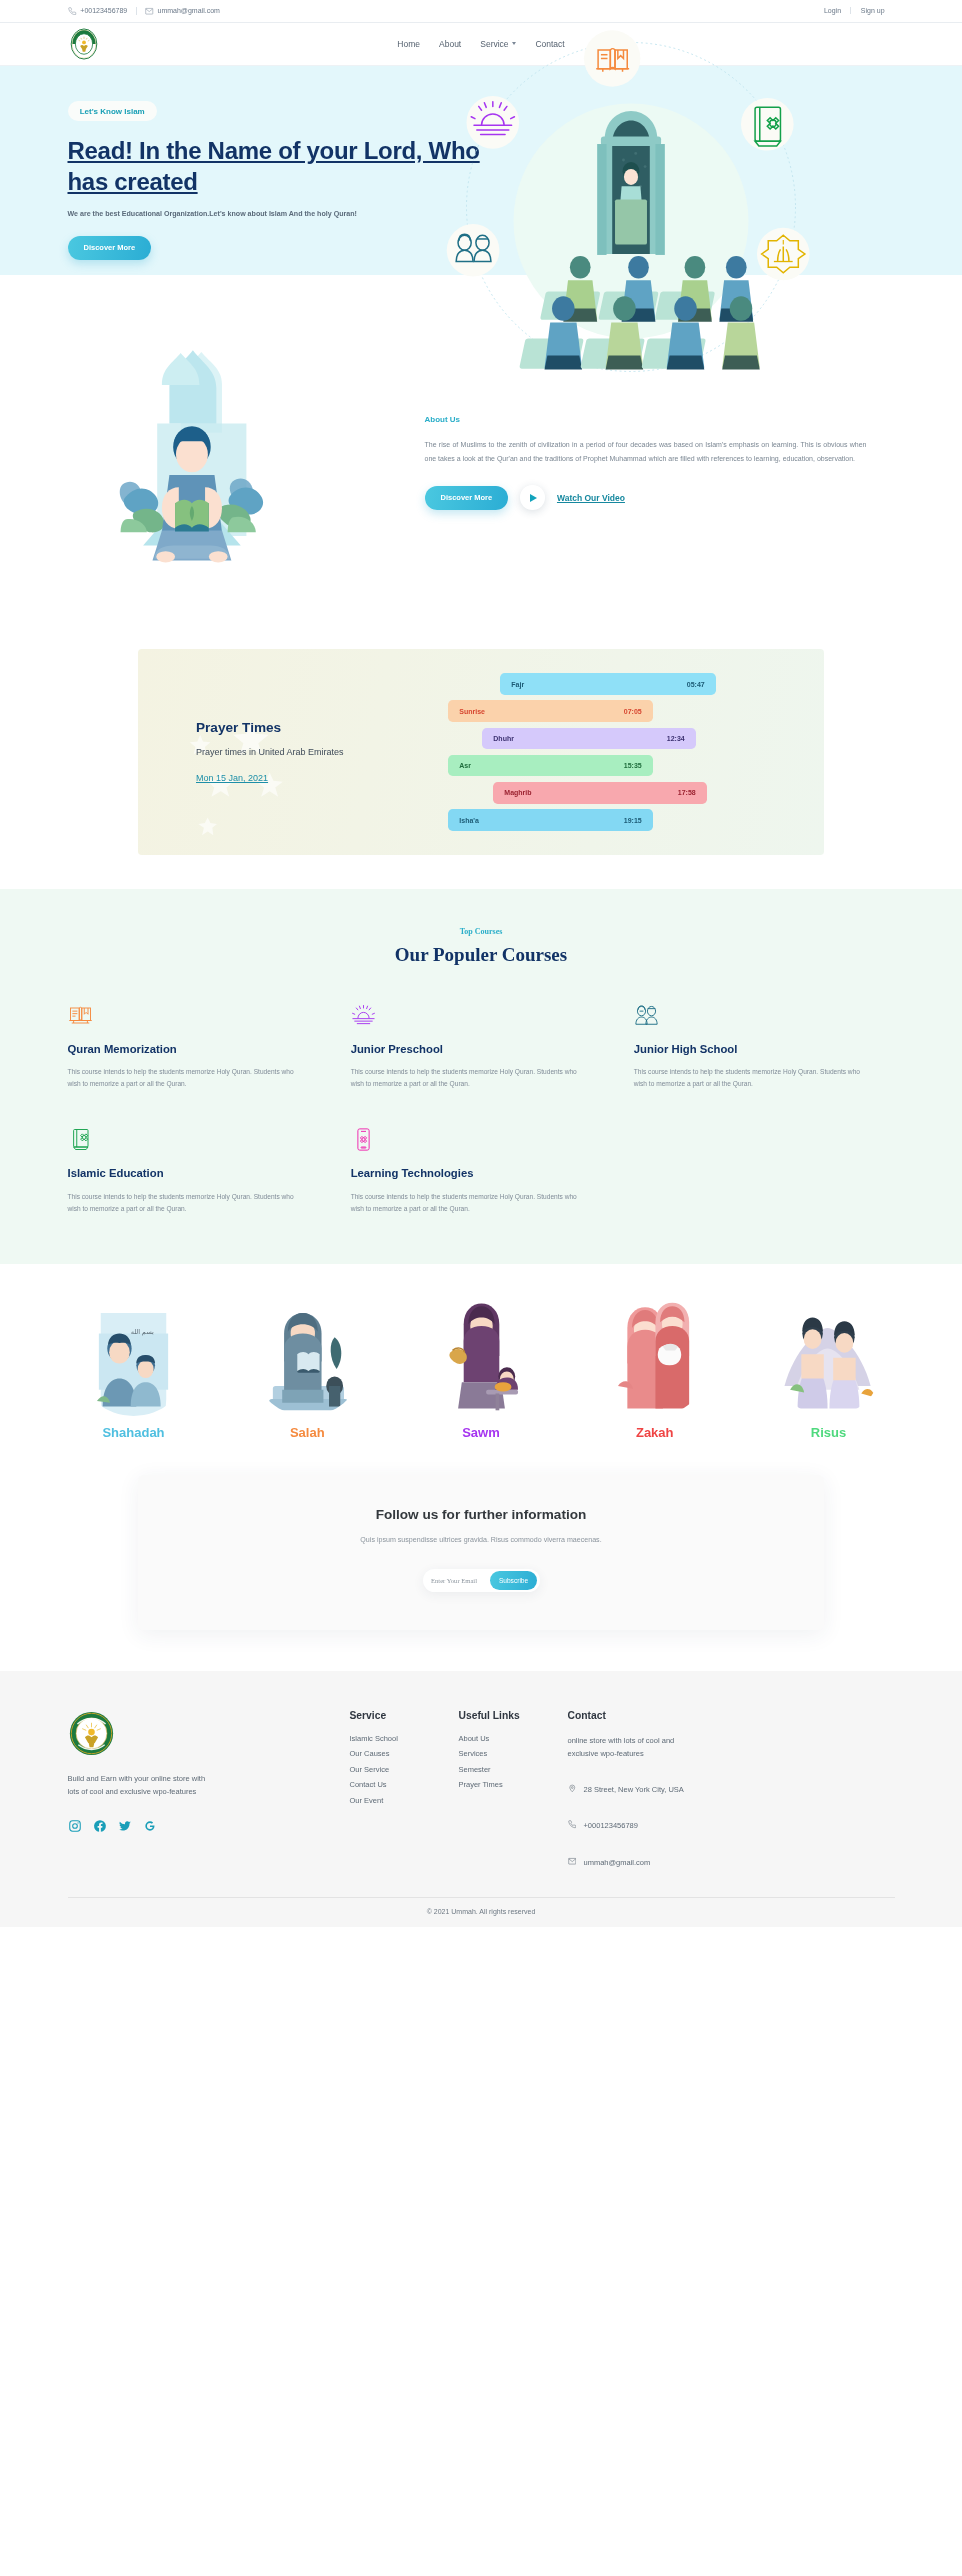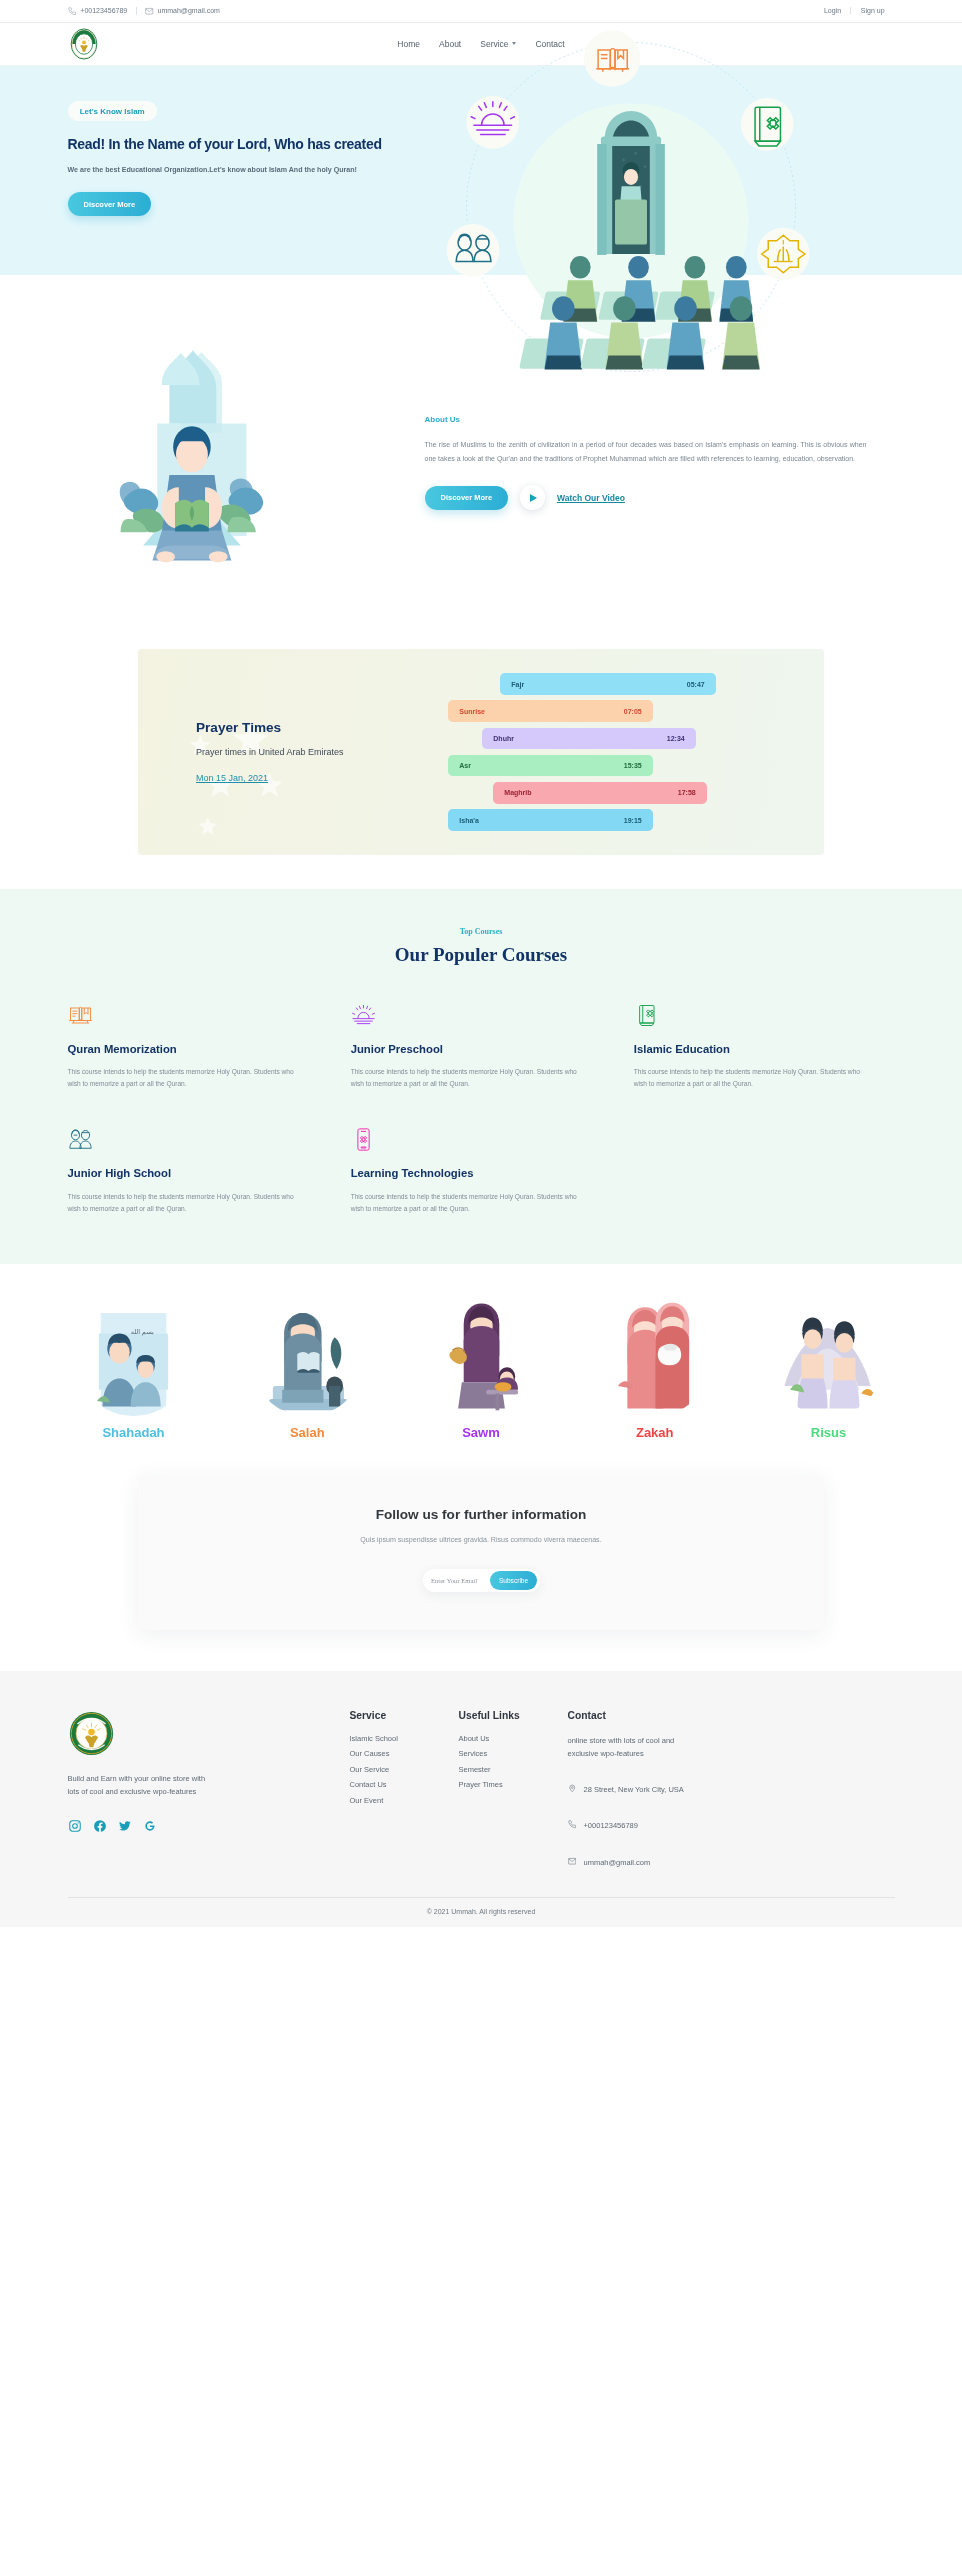--- a/index.html
+++ b/index.html
@@ -59,25 +59,26 @@
     display: inline-block;
     background: #fafcfa;
     color: #1aa0b6;
     font-size: 8px;
     font-weight: bold;
     padding: 5.6px 12.2px;
     border-radius: 19px;
   }
   .hero-h1 {
     margin-top: 15px;
-    font-size: 14px;
+    font-size: 24px;
     line-height: 1.28;
     font-weight: bold;
     color: #123366;
     letter-spacing: -0.3px;
+    text-decoration: underline;
   }
   .hero-sub {
     margin-top: 12.2px;
     font-size: 7.1px;
     color: #5a6a7a;
     font-weight: bold;
   }
   .btn-primary {
     margin-top: 18px;
     display: inline-block;
@@ -557,47 +558,47 @@
                 <line x1="10" y1="33" x2="30" y2="33"></line>
               </g>
             </svg>
           </div>
           <div class="course-title">Junior Preschool</div>
           <div class="course-desc">This course intends to help the students memorize Holy Quran. Students who wish to memorize a part or all the Quran.</div>
         </div>
         <div>
           <div class="course-icon">
             <svg width="25" height="25" viewBox="0 0 40 40">
-              <g fill="none" stroke="#14a04a" stroke-width="1.5">
-                <rect x="9" y="4" width="23" height="28" rx="1.5"></rect>
-                <line x1="14" y1="4" x2="14" y2="32"></line>
-                <path d="M9 32h23l-3 4H12z"></path>
-                <path d="M23 11l2.8 2.8L28.6 11l2.8 2.8-2.8 2.8 2.8 2.8-2.8 2.8-2.8-2.8L23 22.2l-2.8-2.8 2.8-2.8-2.8-2.8z"></path>
-                <circle cx="25.8" cy="16.6" r="3"></circle>
-              </g>
-            </svg>
-          </div>
-          <div class="course-title">Islamic Education</div>
-          <div class="course-desc">This course intends to help the students memorize Holy Quran. Students who wish to memorize a part or all the Quran.</div>
-        </div>
-        <div>
-          <div class="course-icon">
-            <svg width="25" height="25" viewBox="0 0 40 40">
               <g fill="none" stroke="#1f6f86" stroke-width="1.5">
                 <ellipse cx="12" cy="13" rx="6.5" ry="7.5"></ellipse>
                 <path d="M6.5 11c0-4.5 2.5-6.5 5.5-6.5S17.5 6.5 17.5 11"></path>
                 <path d="M3 34c0-7.5 4-11.5 9-11.5S21 26.5 21 34z"></path>
                 <ellipse cx="28" cy="13" rx="6.5" ry="7.5"></ellipse>
                 <path d="M22 9h12"></path>
                 <path d="M19 34c0-7.5 4-11.5 9-11.5S37 26.5 37 34z"></path>
                 <line x1="9" y1="13" x2="15" y2="13"></line>
               </g>
             </svg>
           </div>
           <div class="course-title">Junior High School</div>
+          <div class="course-desc">This course intends to help the students memorize Holy Quran. Students who wish to memorize a part or all the Quran.</div>
+        </div>
+        <div>
+          <div class="course-icon">
+            <svg width="25" height="25" viewBox="0 0 40 40">
+              <g fill="none" stroke="#14a04a" stroke-width="1.5">
+                <rect x="9" y="4" width="23" height="28" rx="1.5"></rect>
+                <line x1="14" y1="4" x2="14" y2="32"></line>
+                <path d="M9 32h23l-3 4H12z"></path>
+                <path d="M23 11l2.8 2.8L28.6 11l2.8 2.8-2.8 2.8 2.8 2.8-2.8 2.8-2.8-2.8L23 22.2l-2.8-2.8 2.8-2.8-2.8-2.8z"></path>
+                <circle cx="25.8" cy="16.6" r="3"></circle>
+              </g>
+            </svg>
+          </div>
+          <div class="course-title">Islamic Education</div>
           <div class="course-desc">This course intends to help the students memorize Holy Quran. Students who wish to memorize a part or all the Quran.</div>
         </div>
         <div>
           <div class="course-icon">
             <svg width="25" height="25" viewBox="0 0 40 40">
               <g fill="none" stroke="#f021ad" stroke-width="1.5">
                 <rect x="11" y="3" width="18" height="34" rx="3"></rect>
                 <line x1="16" y1="7" x2="24" y2="7"></line>
                 <rect x="16" y="32" width="8" height="1.6" rx=".8"></rect>
                 <path d="M17.5 15l2.5 2.5L22.5 15l2.5 2.5-2.5 2.5 2.5 2.5-2.5 2.5-2.5-2.5-2.5 2.5-2.5-2.5 2.5-2.5-2.5-2.5z"></path>

